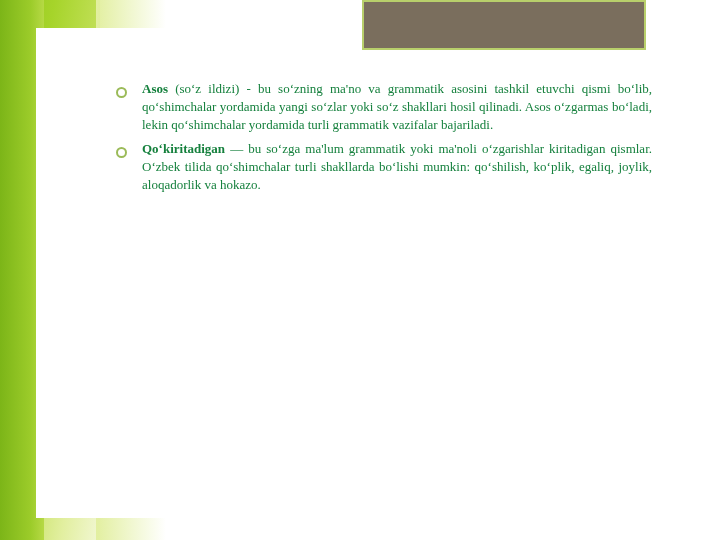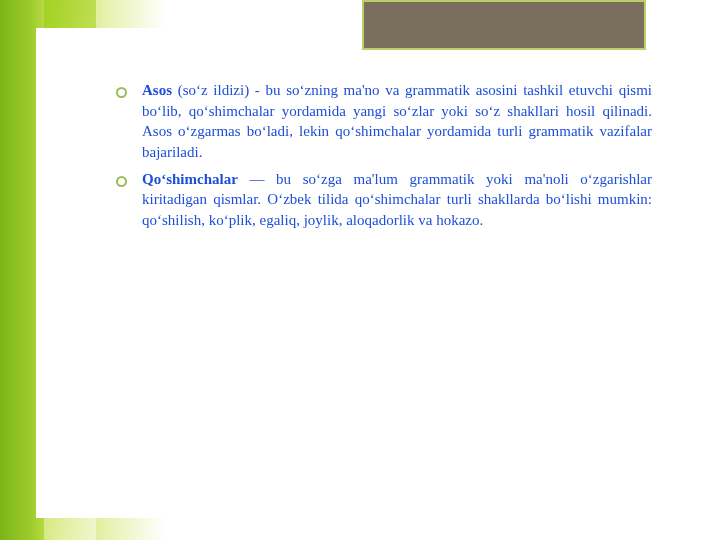--- a/index.html
+++ b/index.html
@@ -98,24 +98,24 @@
   }
   ul.bullets {
     list-style: none;
     margin: 0;
     padding: 0;
   }
   ul.bullets > li {
     position: relative;
     padding-left: 30px;
     margin-bottom: 6px;
-    font-size: 15px;
+    font-size: 13px;
     line-height: 1.38;
     text-align: justify;
-    color: #1d4ed8;
+    color: #15803d;
     text-justify: inter-word;
   }
   ul.bullets > li .marker {
     position: absolute;
     left: 4px;
     top: 7px;
     width: 11px;
     height: 11px;
     border: 2.4px solid #9bbb59;
     border-radius: 50%;
@@ -140,21 +140,21 @@
 
   <div class="content-card">
     <div class="content-inner">
       <ul class="bullets">
         <li>
           <span class="marker"></span>
           <span class="term">Asos</span><span> (so‘z ildizi) - bu so‘zning ma'no va grammatik asosini tashkil etuvchi qismi bo‘lib, qo‘shimchalar yordamida yangi so‘zlar yoki so‘z shakllari hosil qilinadi. Asos o‘zgarmas bo‘ladi, lekin qo‘shimchalar yordamida turli grammatik vazifalar bajariladi.</span>
         </li>
         <li>
           <span class="marker"></span>
-          <span class="term">Qo‘shimchalar</span><span> — bu so‘zga ma'lum grammatik yoki ma'noli o‘zgarishlar kiritadigan qismlar. O‘zbek tilida qo‘shimchalar turli shakllarda bo‘lishi mumkin: qo‘shilish, ko‘plik, egaliq, joylik, aloqadorlik va hokazo.</span>
+          <span class="term">Qo‘kiritadigan</span><span> — bu so‘zga ma'lum grammatik yoki ma'noli o‘zgarishlar kiritadigan qismlar. O‘zbek tilida qo‘shimchalar turli shakllarda bo‘lishi mumkin: qo‘shilish, ko‘plik, egaliq, joylik, aloqadorlik va hokazo.</span>
         </li>
       </ul>
     </div>
   </div>
 
   <div class="top-block"></div>
 
 </div>
 
 </body></html>

